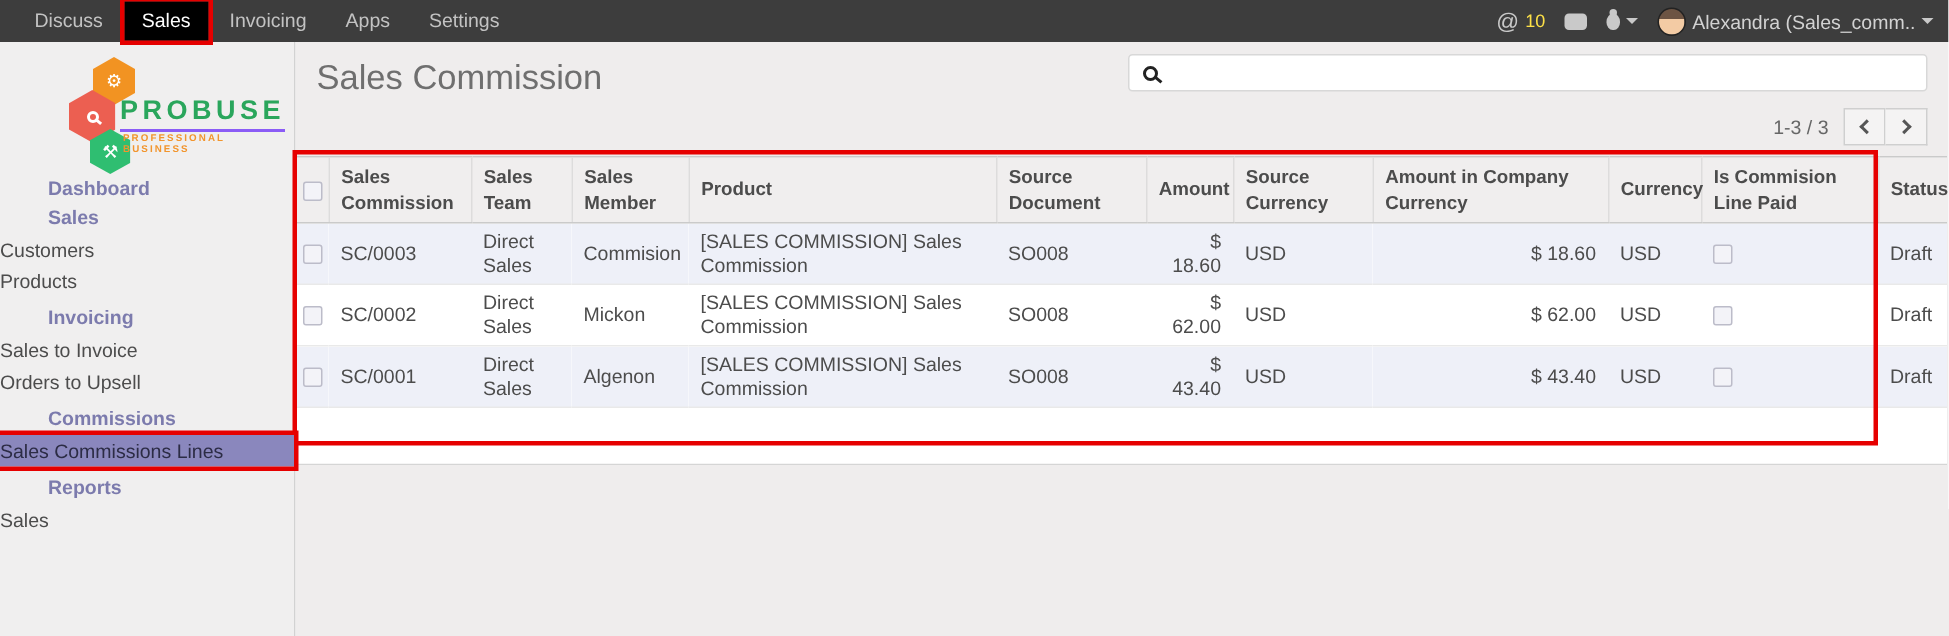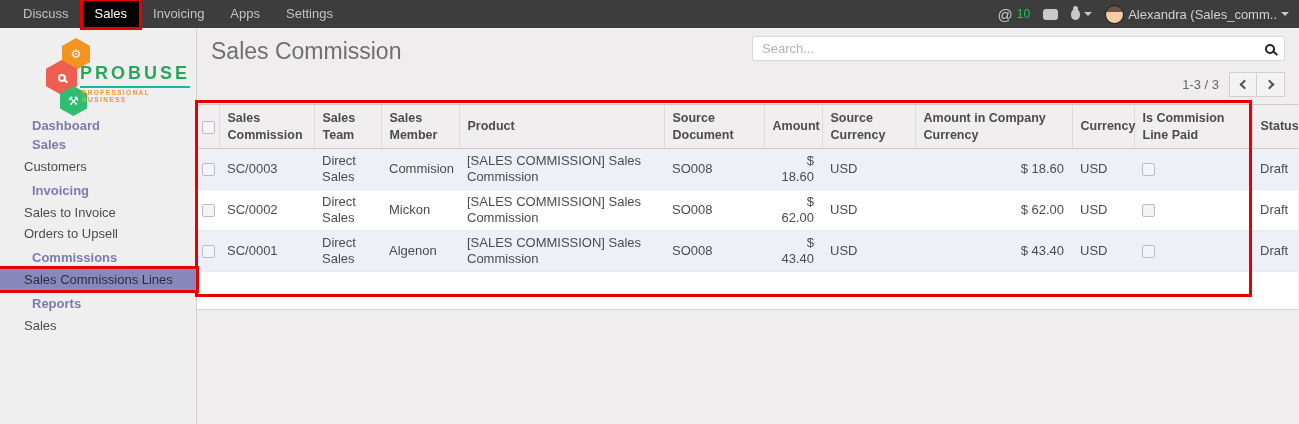--- a/index.html
+++ b/index.html
@@ -12,21 +12,21 @@
 
   
   .topbar{height:28px;background:var(--topbar);display:flex;align-items:center;padding:0 10px;color:#c3c3c3}
   .menus{display:flex;align-items:center;height:28px}
   .nav-item{padding:0 12px;height:26px;line-height:26px;margin:1px 1px;color:#c3c3c3;cursor:pointer;white-space:nowrap}
   .nav-item.active{background:#000;color:#fff}
   .annotated{outline:3px solid var(--red);outline-offset:0;position:relative;z-index:12}
   .topbar-right{margin-left:auto;display:flex;align-items:center;gap:13px}
   .tb-group{display:flex;align-items:center;gap:4px;cursor:pointer}
   .at-glyph{font-size:15px;color:#c9c9c9}
-  .tb-count{font-size:12px;color:#22c55e}
+  .tb-count{font-size:12px;color:#fde047}
   .chat-icon{width:15px;height:11px;background:#c9c9c9;border-radius:3px;position:relative;display:inline-block}
   .chat-icon::after{content:"";position:absolute;left:2px;bottom:-4px;border:4px solid transparent;border-top-color:#c9c9c9;border-left-width:2px;border-right-width:2px}
   .bug-icon{width:9px;height:11px;background:#c9c9c9;border-radius:50% 50% 46% 46%;position:relative;display:inline-block}
   .bug-icon::before{content:"";position:absolute;top:-3px;left:2px;width:5px;height:5px;border-radius:50%;background:#c9c9c9}
   .caret{width:0;height:0;border:4px solid transparent;border-top-color:#c9c9c9;margin-top:4px;display:inline-block}
   .avatar{width:19px;height:19px;border-radius:50%;background:linear-gradient(#6d5443 0 38%,#f3cba4 38%);border:1px solid #222;display:inline-block}
   .user-name{color:#d2d2d2;white-space:nowrap}
 
   
   .layout{display:flex;height:396px}
@@ -34,28 +34,28 @@
   .main{flex:1;background:#efeded;position:relative}
 
   
   .logo{position:relative;height:78px;margin:10px 10px 2px}
   .hex{position:absolute;clip-path:polygon(50% 0,100% 25%,100% 75%,50% 100%,0 75%,0 25%);display:flex;align-items:center;justify-content:center;color:#fff;font-size:12px}
   .hex.orange{left:52px;top:0;width:28px;height:32px;background:#f29322}
   .hex.red{left:36px;top:22px;width:31px;height:35px;background:#ec5f51}
   .hex.green{left:50px;top:48px;width:27px;height:30px;background:#2fbe71}
   .mag{width:8px;height:8px;border:2px solid #fff;border-radius:50%;position:relative}
   .mag::after{content:"";position:absolute;width:5px;height:2px;background:#fff;right:-4px;bottom:-2px;transform:rotate(40deg)}
-  .logo-title{position:absolute;left:70px;top:25px;font-size:18px;font-weight:bold;color:#2aa65c;letter-spacing:3px;border-bottom:2px solid #14b8a6;padding-bottom:2px}
+  .logo-title{position:absolute;left:70px;top:25px;font-size:18px;font-weight:bold;color:#2aa65c;letter-spacing:3px;border-bottom:2px solid #8b5cf6;padding-bottom:2px}
   .logo-sub{position:absolute;left:72px;top:51px;font-size:6.5px;font-weight:bold;color:#f2952d;letter-spacing:1.4px}
 
   
   .side-header{margin:6px 0 4px;padding-left:32px;font-weight:bold;color:var(--purple);cursor:pointer}
   .side-section:first-child .side-header,
   .side-section:nth-child(2) .side-header{margin-top:0}
-  .side-item{height:21px;line-height:21px;padding-left:24px;color:var(--txt);cursor:pointer;white-space:nowrap}
+  .side-item{height:21px;line-height:21px;color:var(--txt);cursor:pointer;white-space:nowrap}
   .side-item.selected{background:var(--sel-bg);color:#2c2c45}
 
   
   .page-title{position:absolute;left:14px;top:10px;font-size:23px;color:#6f6f6f}
   .searchbox{position:absolute;top:8px;right:14px;width:533px;height:25px;background:#fff;border:1px solid #d8d8d8;border-radius:3px;display:flex;align-items:center;padding:0 9px}
   .searchbox input{flex:1;border:none;outline:none;font-size:13px;color:#555;background:transparent}
   .searchbox input::placeholder{color:#b3b3b3}
   .search-icon{width:10px;height:10px;border:2px solid #222;border-radius:50%;position:relative;flex:none;cursor:pointer}
   .search-icon::after{content:"";position:absolute;width:6px;height:2px;background:#222;right:-5px;bottom:-2px;transform:rotate(40deg)}
   .pager{position:absolute;top:44px;right:14px;display:flex;align-items:center;gap:10px;color:#666}
@@ -123,20 +123,21 @@
       <div class="logo-title">PROBUSE</div>
       <div class="logo-sub">PROFESSIONAL BUSINESS</div>
     </div>
     <div>
         <div class="side-section">
           <div class="side-header">Dashboard</div>
         </div>
         <div class="side-section">
           <div class="side-header">Sales</div>
           <div class="side-item">Customers</div>
+          <div class="side-item">Products</div>
         </div>
         <div class="side-section">
           <div class="side-header">Invoicing</div>
           <div class="side-item">Sales to Invoice</div>
           <div class="side-item">Orders to Upsell</div>
         </div>
         <div class="side-section">
           <div class="side-header">Commissions</div>
           <div class="side-item selected annotated">Sales Commissions Lines</div>
         </div>
@@ -144,21 +145,20 @@
           <div class="side-header">Reports</div>
           <div class="side-item">Sales</div>
         </div>
       </div>
   </div>
 
   <div class="main">
     <div class="page-title">Sales Commission</div>
 
     <div class="searchbox">
-      <input type="text" placeholder="Search..." style="">
       <span class="search-icon"></span>
     </div>
 
     <div class="pager">
       <span>1-3 / 3</span>
       <div class="pager-buttons">
         <div class="pager-btn">
             <span class="chev left"></span>
           </div>
         <div class="pager-btn">

